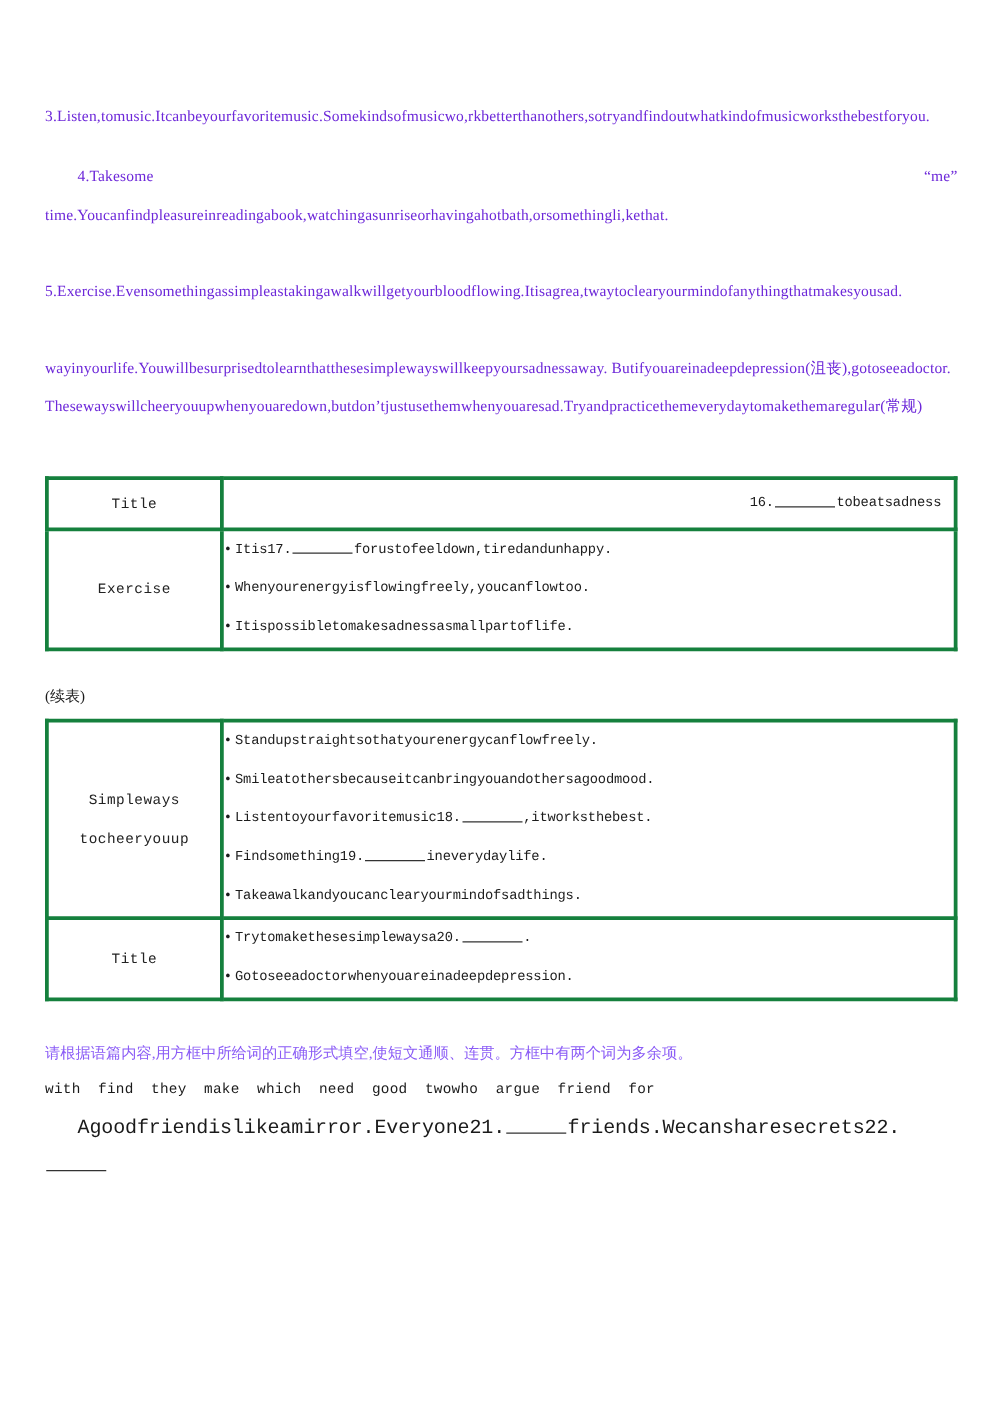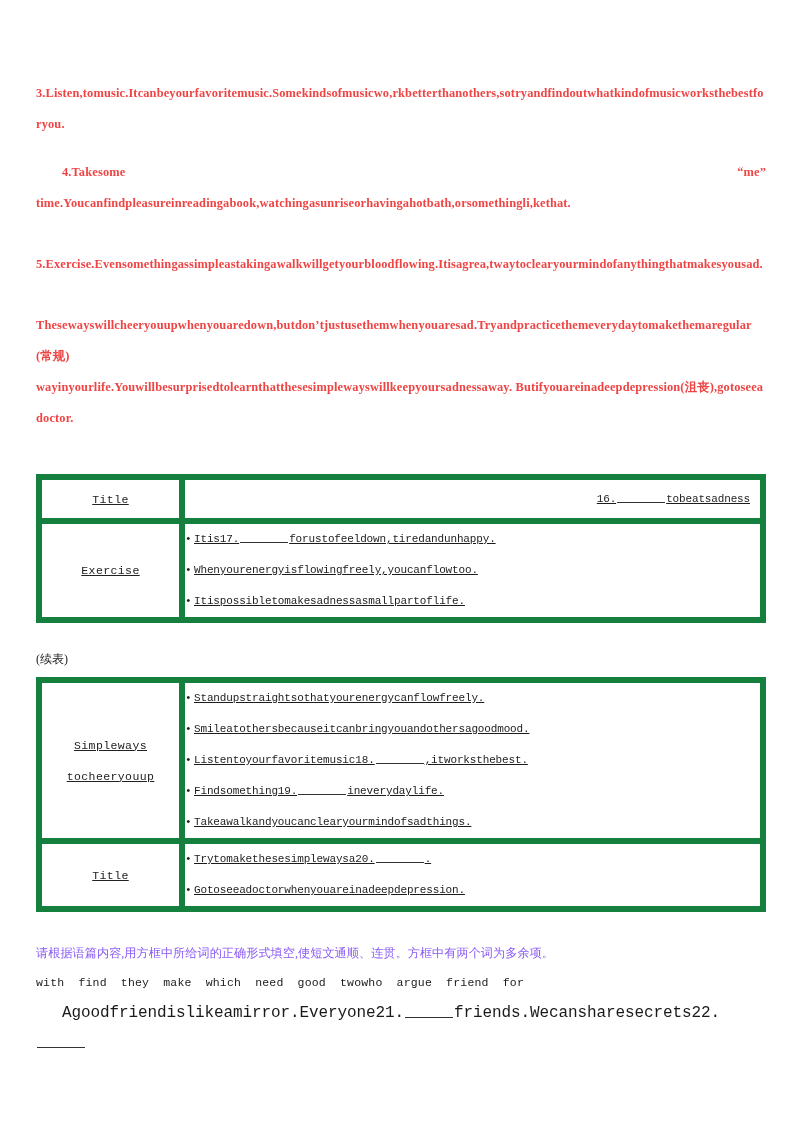--- a/index.html
+++ b/index.html
@@ -28,49 +28,47 @@
     top: 78px;
     width: 730px;
   }
 
   
   .para {
     font-family: "Liberation Serif", "DejaVu Serif", serif;
     font-size: 12.4px;
     line-height: 31px;
     letter-spacing: 0.15px;
-    color: #ef4444;
+    color: #6d28d9;
     text-align: left;
     margin: 0;
     white-space: normal;
     word-break: break-all;
-    font-weight: bold;
   }
   .para .indent { display: inline-block; width: 26px; }
   .gap-sm { height: 17px; }
   .gap-md { height: 30px; }
   .gap-lg { height: 40px; }
 
   .pull-right {
     float: right;
   }
   .clearfix::after { content: ""; display: block; clear: both; }
 
   
   table.qtable {
     border-collapse: collapse;
     width: 730px;
     table-layout: fixed;
     margin: 0;
   }
   table.qtable td {
-    border: 6px solid #15803d;
+    border: 3px solid #15803d;
     padding: 0;
     vertical-align: middle;
-    text-decoration: underline;
   }
   td.label-cell {
     width: 137px;
     text-align: center;
     font-family: "Liberation Mono", "DejaVu Sans Mono", monospace;
     font-size: 11.5px;
     letter-spacing: 0.4px;
     color: #222;
     line-height: 31px;
     padding: 6px 2px;
@@ -165,22 +163,22 @@
       <span class="indent"></span><span>4.Takesome</span><span class="pull-right">“me”</span>
     </div>
     <div class="para">time.Youcanfindpleasureinreadingabook,watchingasunriseorhavingahotbath,orsomethingli,kethat.</div>
 
     <div class="gap-md"></div>
 
     <div class="para">5.Exercise.Evensomethingassimpleastakingawalkwillgetyourbloodflowing.Itisagrea,twaytoclearyourmindofanythingthatmakesyousad.</div>
 
     <div class="gap-md"></div>
 
+    <div class="para">wayinyourlife.Youwillbesurprisedtolearnthatthesesimplewayswillkeepyoursadnessaway.&nbsp;Butifyouareinadeepdepression(沮丧),gotoseeadoctor.</div>
     <div class="para">Thesewayswillcheeryouupwhenyouaredown,butdon’tjustusethemwhenyouaresad.Tryandpracticethemeverydaytomakethemaregular(常规)</div>
-    <div class="para">wayinyourlife.Youwillbesurprisedtolearnthatthesesimplewayswillkeepyoursadnessaway.&nbsp;Butifyouareinadeepdepression(沮丧),gotoseeadoctor.</div>
 
     <div class="gap-lg"></div>
 
     <table class="qtable">
       <tbody>
         <tr>
           <td class="label-cell">Title</td>
           <td class="body-cell center">
             <div class="center-line"><span>16.</span><span class="blank"></span><span>tobeatsadness</span></div>
           </td>

